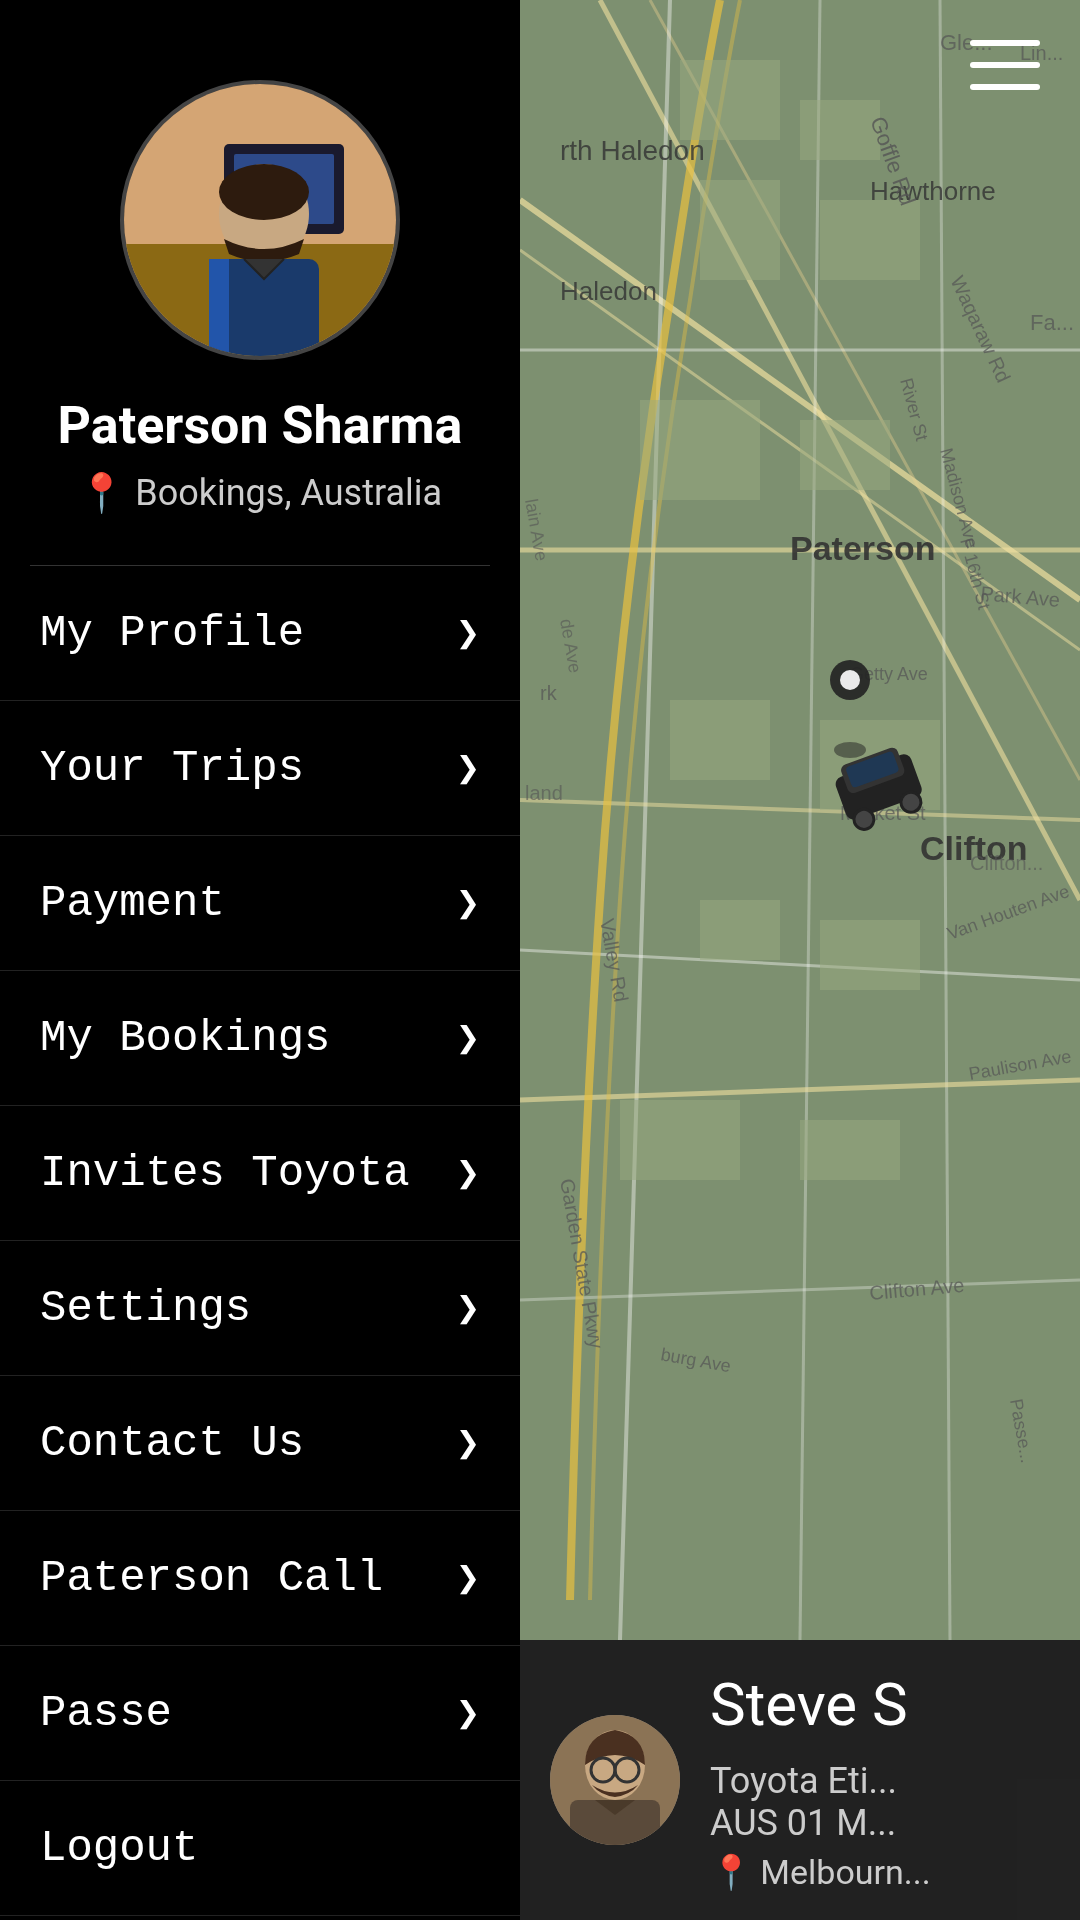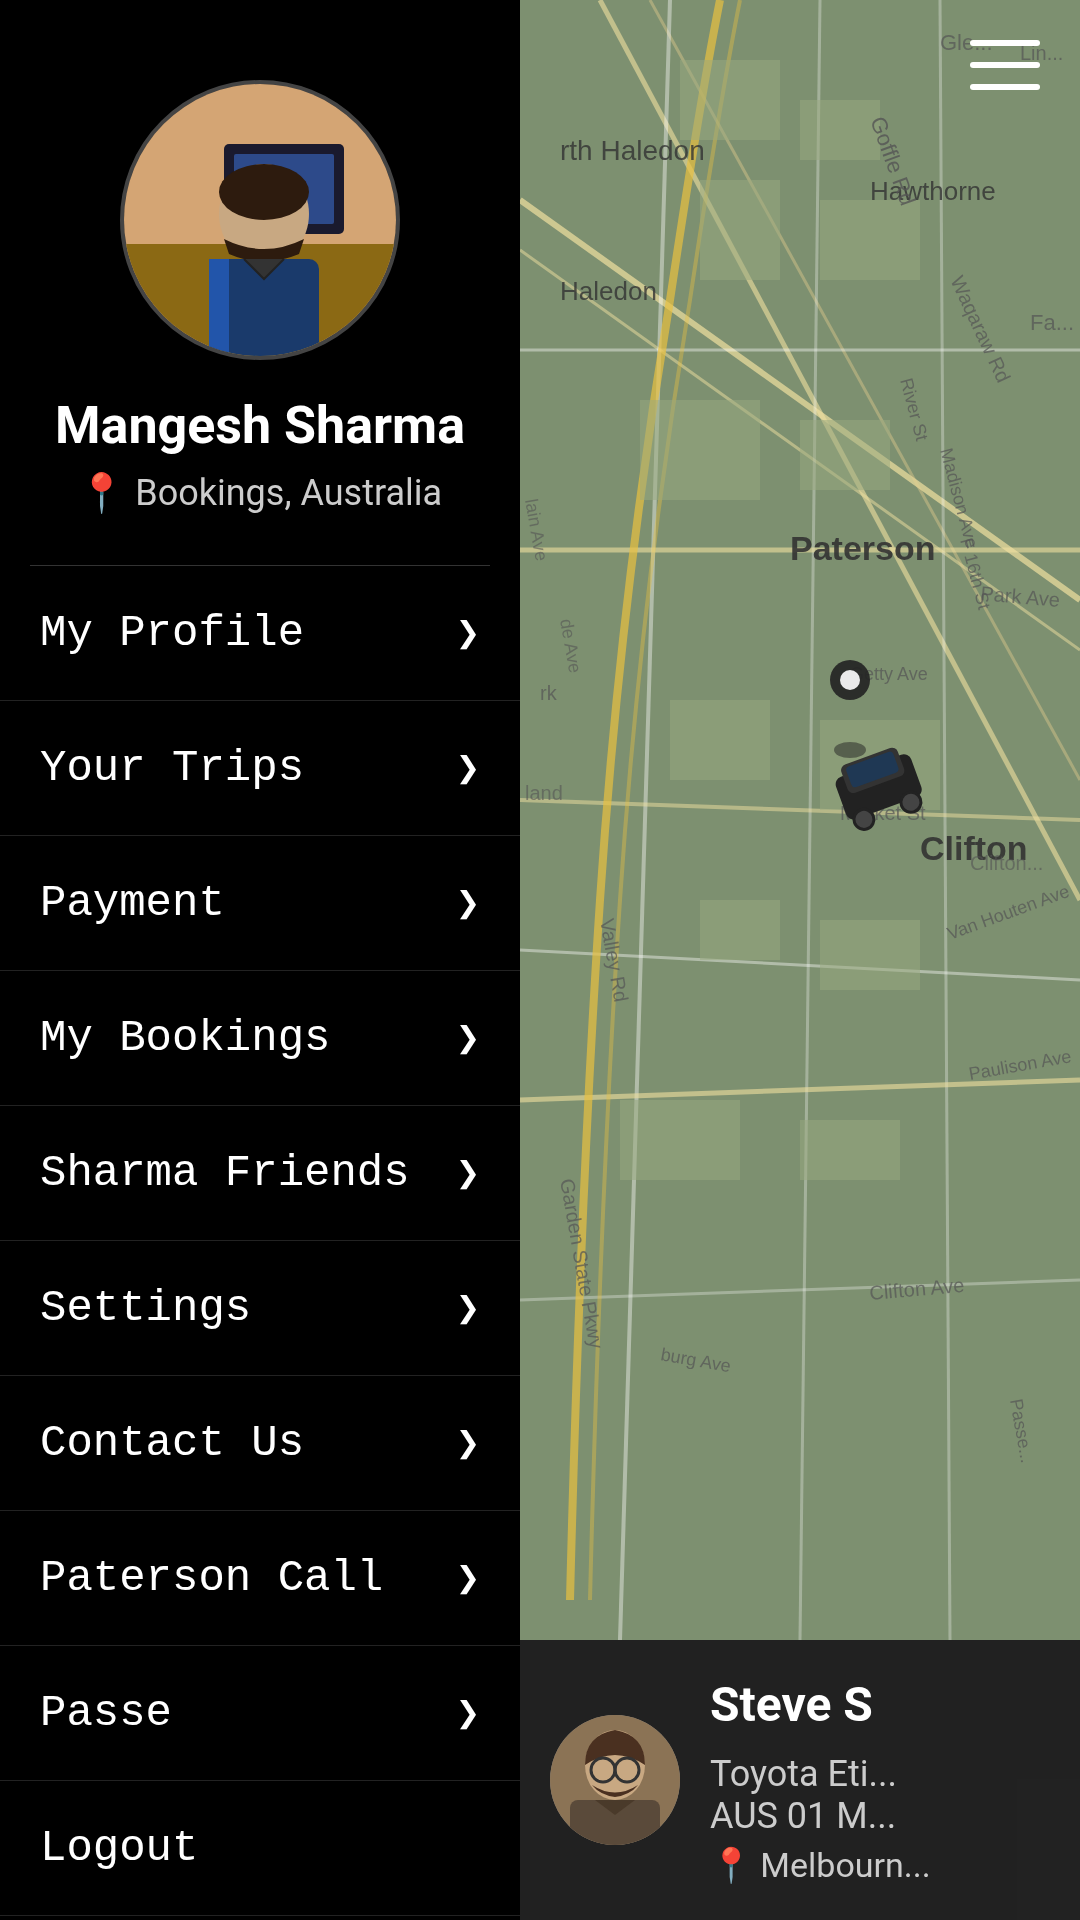--- a/index.html
+++ b/index.html
@@ -58,22 +58,22 @@
       flex-shrink: 0;
     }
 
     .driver-info {
       color: #fff;
       flex: 1;
       overflow: hidden;
     }
 
     .driver-name {
-      font-size: 48px;
-      font-weight: bold;
+      font-size: 60px;
+      font-weight: normal;
       white-space: nowrap;
       overflow: hidden;
       text-overflow: ellipsis;
     }
 
     .driver-car {
       font-size: 36px;
       color: #ccc;
       margin-top: 20px;
     }
@@ -233,21 +233,21 @@
 
           <path d="M100 155 Q140 175 180 155 L175 170 Q140 185 105 170 Z" fill="#2d1b0e"></path>
 
           <rect x="85" y="175" width="110" height="105" rx="10" fill="#1a3a6b"></rect>
 
           <rect x="85" y="175" width="20" height="105" fill="#2255aa"></rect>
 
           <path d="M120 175 L140 195 L160 175" fill="#333" stroke="#222" stroke-width="2"></path>
         </svg>
       </div>
-      <div class="profile-name">Mangesh Sharma</div>
+      <div class="profile-name">Paterson Sharma</div>
       <div class="profile-location">
         <span class="location-pin">📍</span>
         <span>Bookings, Australia</span>
       </div>
     </div>
 
     <div class="divider"></div>
 
     <div class="menu-list" id="menu-list">
 
@@ -261,21 +261,21 @@
         </div>
         <div class="menu-item">
           <span class="menu-item-label">Payment</span>
           <span class="menu-chevron">❯</span>
         </div>
         <div class="menu-item">
           <span class="menu-item-label">My Bookings</span>
           <span class="menu-chevron">❯</span>
         </div>
         <div class="menu-item">
-          <span class="menu-item-label">Sharma Friends</span>
+          <span class="menu-item-label">Invites Toyota</span>
           <span class="menu-chevron">❯</span>
         </div>
         <div class="menu-item">
           <span class="menu-item-label">Settings</span>
           <span class="menu-chevron">❯</span>
         </div>
         <div class="menu-item">
           <span class="menu-item-label">Contact Us</span>
           <span class="menu-chevron">❯</span>
         </div>

